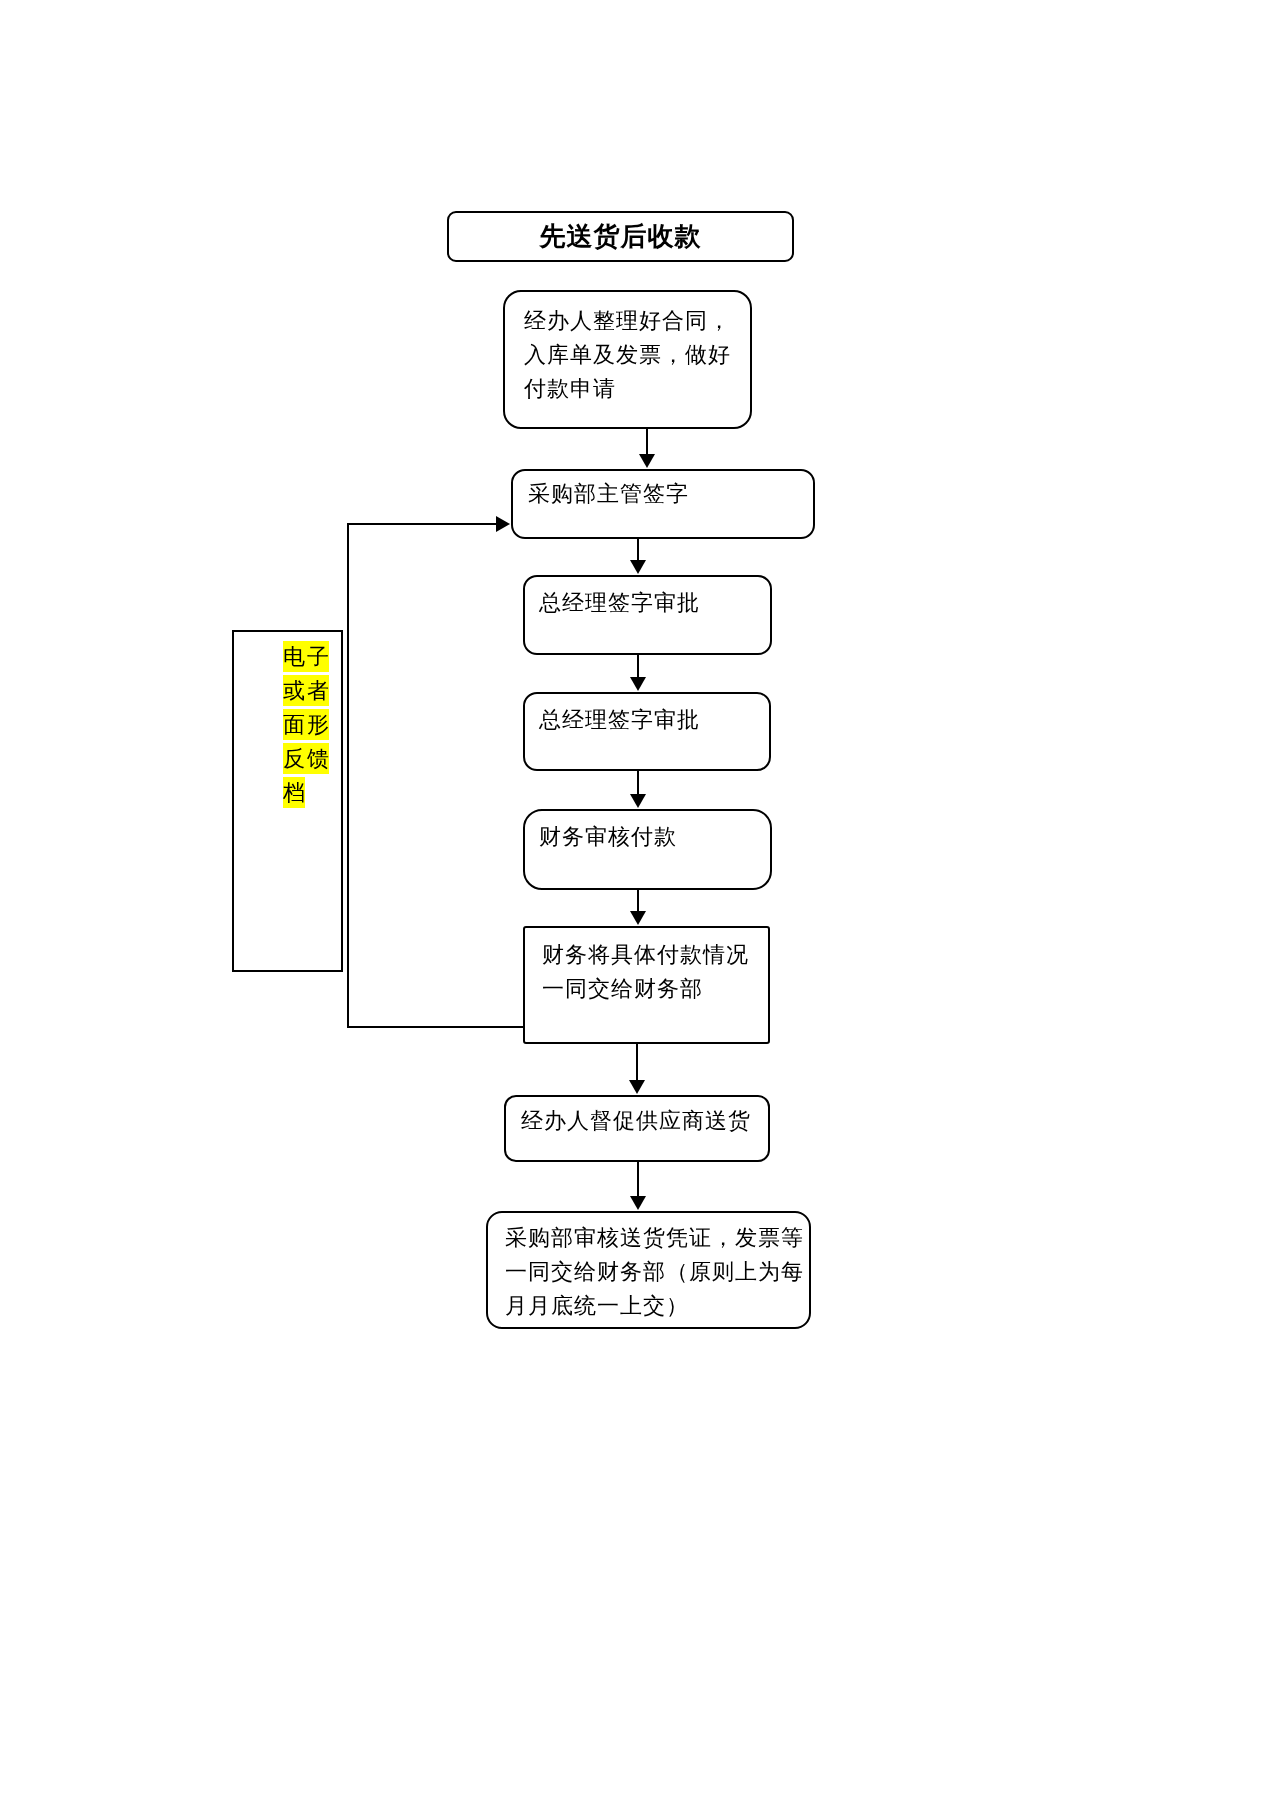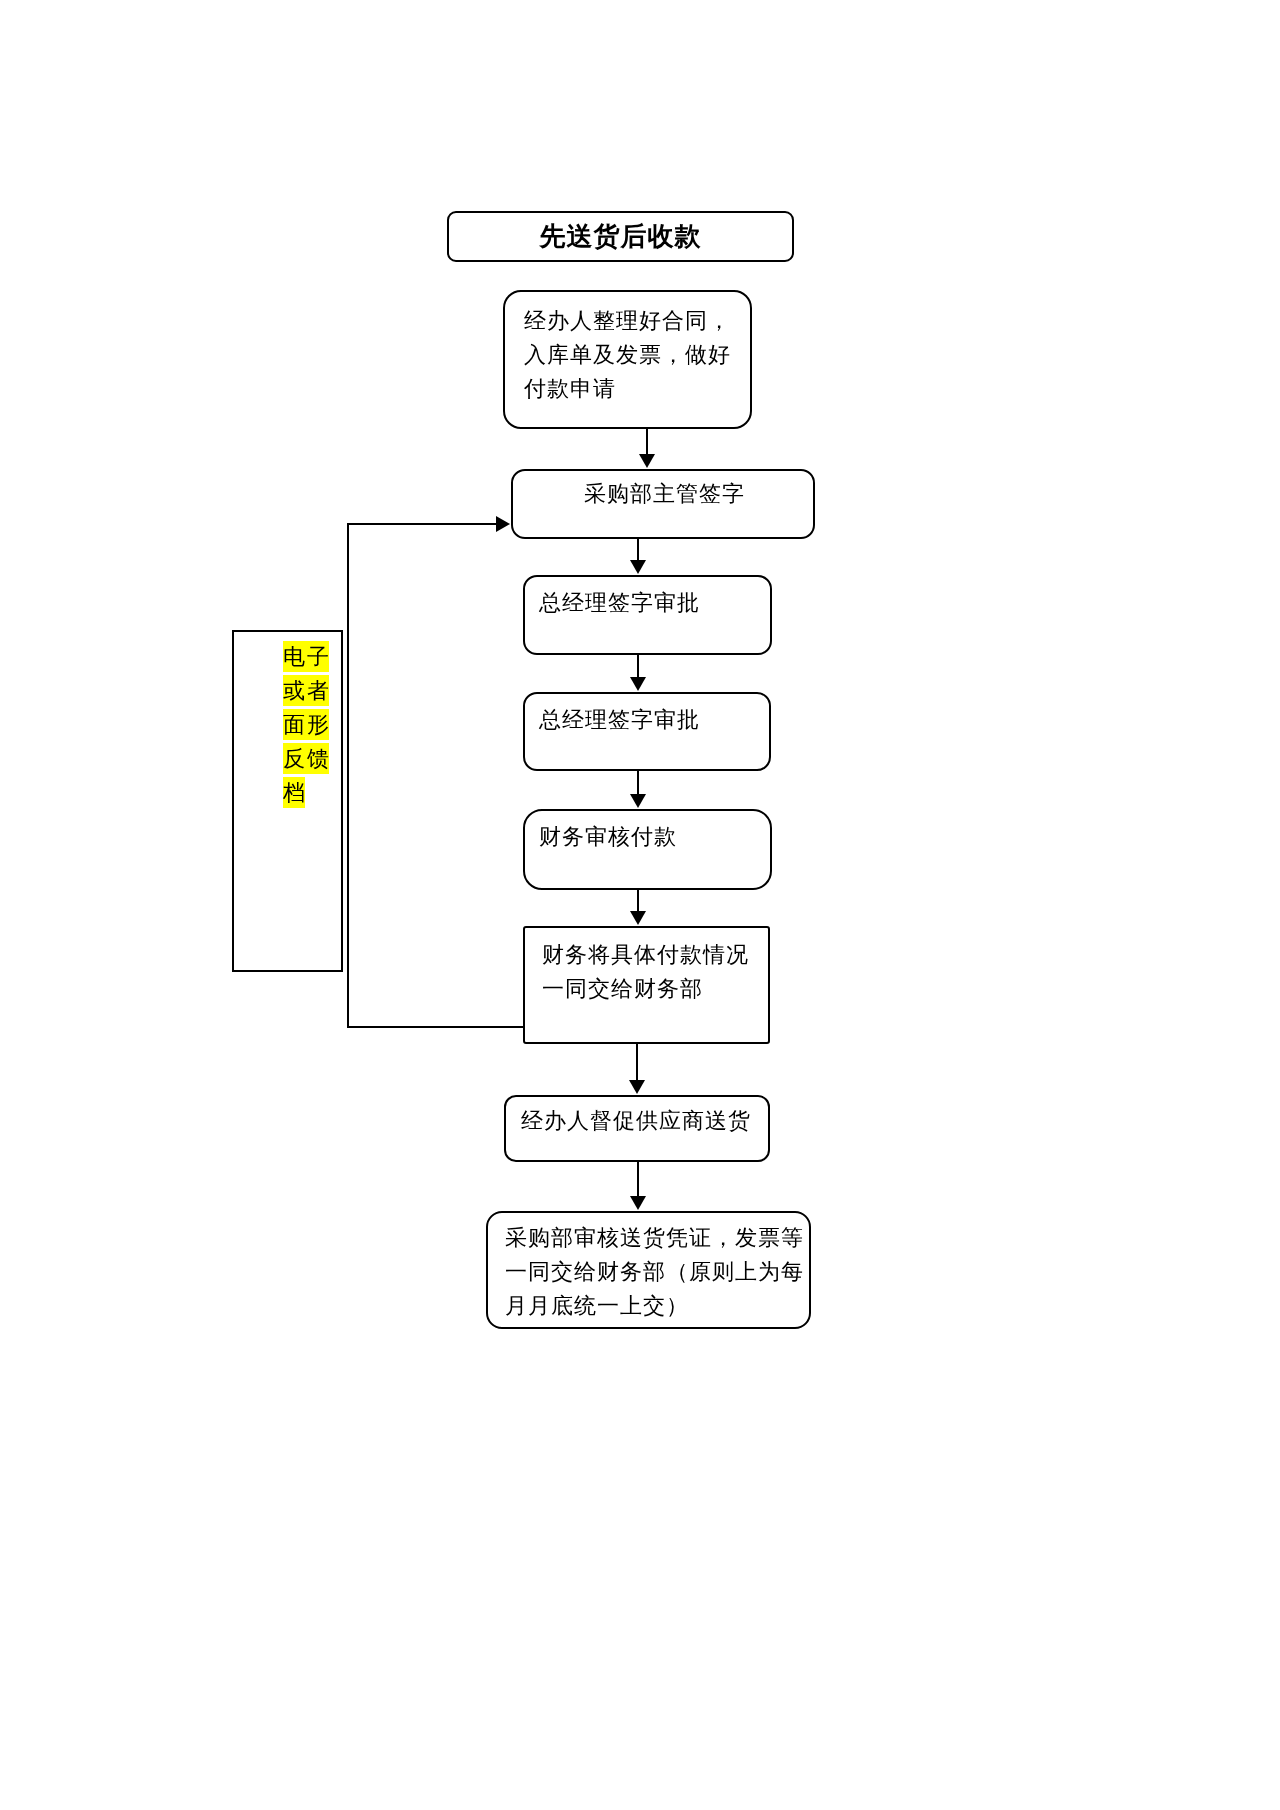--- a/index.html
+++ b/index.html
@@ -20,21 +20,21 @@
     font-size: 26px; font-weight: bold; letter-spacing: 1px; margin-top: 40px;
   }
   
   .node {
     position: absolute; box-sizing: border-box;
     background: #fff; border: 2px solid var(--line, #000);
     font-size: 22px; line-height: 34px; letter-spacing: 1px;
   }
   .node .ln { white-space: nowrap; }
   #b1 { left: 503px; top: 290px;  width: 249px; height: 139px; border-radius: 18px; padding: 12px 14px 8px 19px; }
-  #b2 { left: 511px; top: 469px;  width: 304px; height: 70px;  border-radius: 14px; padding: 6px 12px 0 15px; text-align: center; }
+  #b2 { left: 511px; top: 469px;  width: 304px; height: 70px;  border-radius: 14px; padding: 6px 12px 0 15px; }
   #b3 { left: 523px; top: 575px;  width: 249px; height: 80px;  border-radius: 14px; padding: 9px 10px 0 14px; }
   #b4 { left: 523px; top: 692px;  width: 248px; height: 79px;  border-radius: 14px; padding: 9px 10px 0 14px; }
   #b5 { left: 523px; top: 809px;  width: 249px; height: 81px;  border-radius: 19px; padding: 9px 10px 0 14px; }
   #b6 { left: 523px; top: 926px;  width: 247px; height: 118px; border-radius: 3px; padding: 10px 8px 0 17px; }
   #b7 { left: 504px; top: 1095px; width: 266px; height: 67px;  border-radius: 12px; padding: 7px 6px 9px 15px; }
   #b8 { left: 486px; top: 1211px; width: 325px; height: 118px; border-radius: 16px; padding: 8px 10px 0 17px; }
   
   .vline, .hline { position: absolute; background: var(--line, #000); }
   .vline { width: 2px; }
   .hline { height: 2px; }

